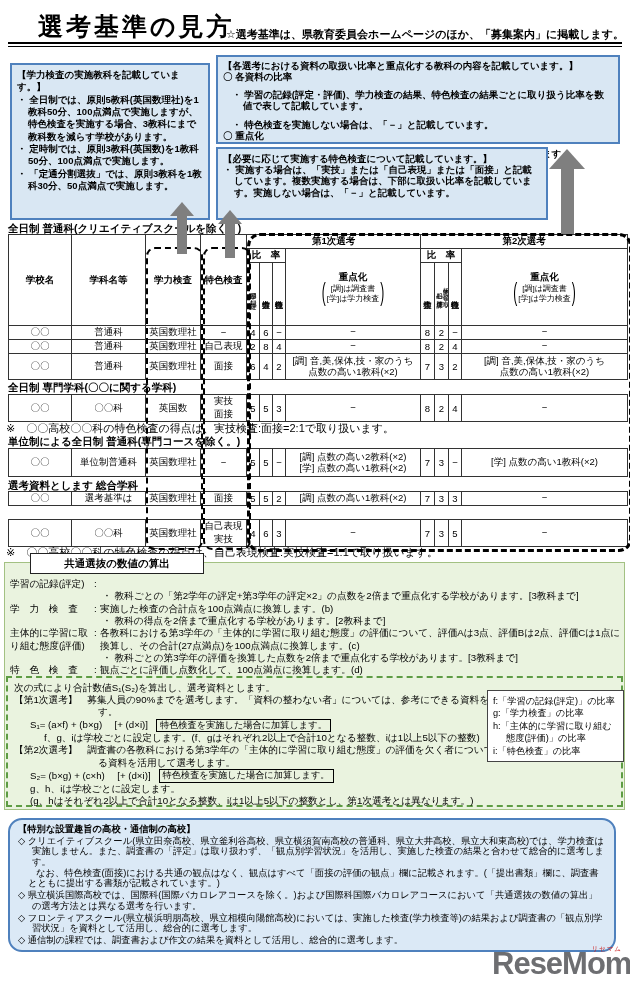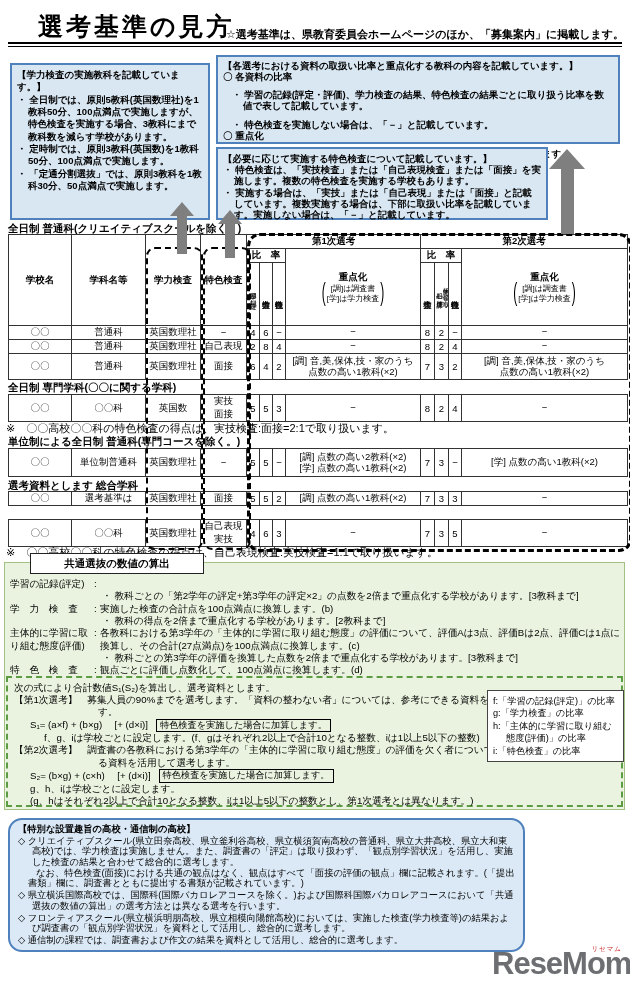--- a/index.html
+++ b/index.html
@@ -71,21 +71,21 @@
         padding:4px 6px;font-size:9.7px;line-height:1.26;}
   .narrow{width:470px;}
   .selblock{padding-left:84px;text-indent:-84px;width:470px;}
   .fline{margin-left:16px;display:flex;align-items:center;gap:8px;}
   .fboxed{border:1px solid #000;padding:0 3px;font-size:9.2px;}
   #legend{left:487px;top:690px;width:137px;background:#fff;border:1.5px solid #444;padding:4px 5px;
           font-size:9.2px;line-height:1.35;z-index:5;box-sizing:border-box;}
   .leg{padding-left:13px;text-indent:-13px;}
 
   
-  #special{left:8px;top:818px;width:517px;height:134px;background:#dbe9f6;border:2px solid #4f81bd;border-radius:14px;
+  #special{left:8px;top:818px;width:608px;height:134px;background:#dbe9f6;border:2px solid #4f81bd;border-radius:14px;
            box-sizing:border-box;padding:4px 8px;font-size:9.3px;line-height:1.15;}
   .sp-hang{padding-left:14px;text-indent:-14px;margin-top:1px;}
   .sp-ind{padding-left:10px;text-indent:8px;}
 
   
   #logo{left:492px;top:946px;width:132px;height:42px;}
   .logo-text{font-size:31px;font-weight:bold;color:#6d6e71;letter-spacing:-1px;font-family:"Liberation Sans","DejaVu Sans",sans-serif;}
   .logo-ruby{position:absolute;right:2px;top:-1px;color:#cc2222;font-size:6.5px;letter-spacing:1px;}
 </style>
 </head>
@@ -109,21 +109,20 @@
     <div>〇 各資料の比率</div>
     <div class="lv2">・ 学習の記録(評定・評価)、学力検査の結果、特色検査の結果ごとに取り扱う比率を数値で表して記載しています。</div>
     <div class="lv2">・ 特色検査を実施しない場合は、「－」と記載しています。</div>
     <div>〇 重点化</div>
     <div class="lv2">・ 調査書と学力検査のうち、一部の教科について重点化する学校があります。</div>
     <div class="lv2">・ 重点化しない場合は、「－」実施しない場合は。</div>
   </div>
 
   <div class="abs ibox" id="box-feature">
     <div>【必要に応じて実施する特色検査について記載しています。】</div>
-    <div class="hang">・ 特色検査は、「実技検査」または「自己表現検査」または「面接」を実施します。複数の特色検査を実施する学校もあります。</div>
     <div class="hang">・ 実施する場合は、「実技」または「自己表現」または「面接」と記載しています。複数実施する場合は、下部に取扱い比率を記載しています。実施しない場合は、「－」と記載しています。</div>
   </div>
 
   <div class="arr" id="arrow-exam">
       <div class="hd"></div>
       <div class="sh"></div>
     </div>
   <div class="arr" id="arrow-feature">
       <div class="hd"></div>
       <div class="sh"></div>

